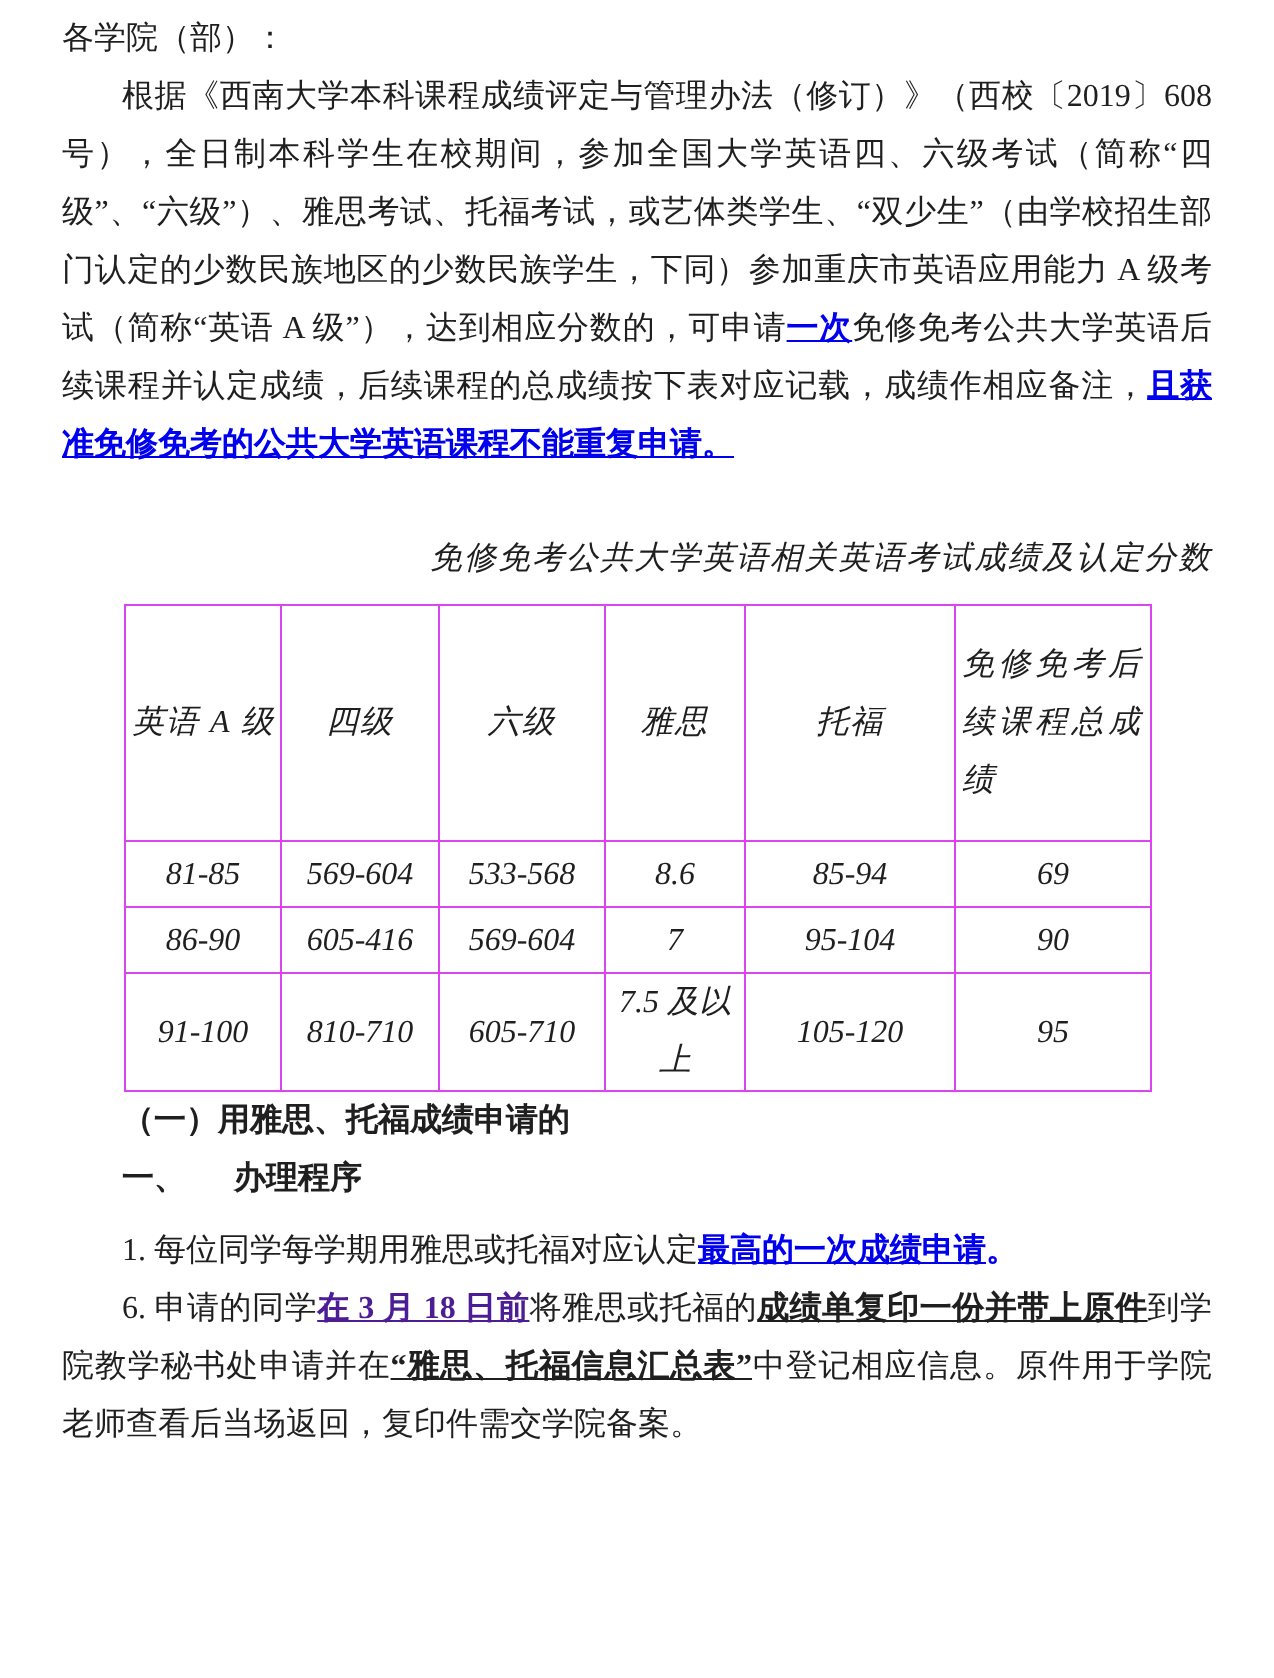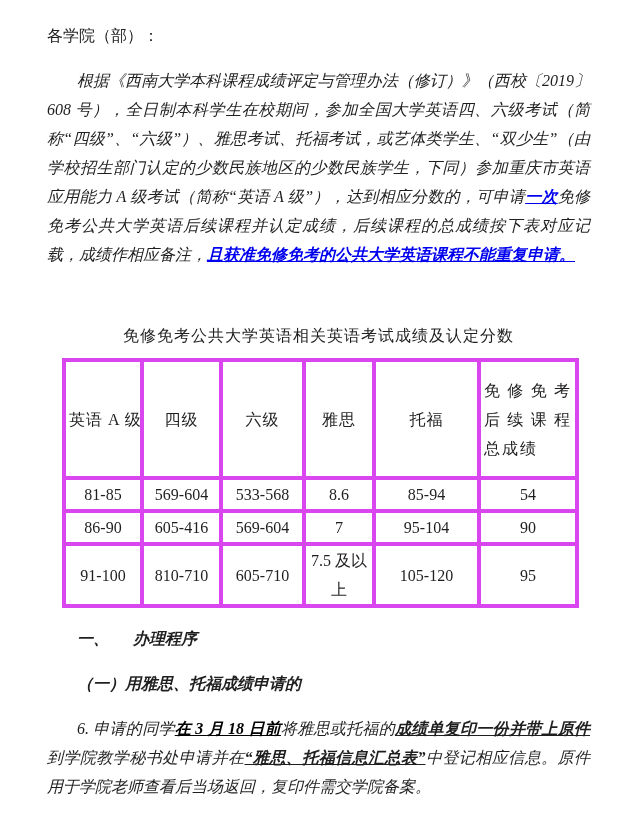--- a/index.html
+++ b/index.html
@@ -12,59 +12,61 @@
     font-family: "Liberation Serif", "DejaVu Serif", serif;
     color: #1f1f1f;
     font-size: 16px;
   }
   .page {
     padding: 5px 31px 0 31px;
     box-sizing: border-box;
     width: 637px; height: 839px;
   }
   .para {
-    margin: 16px;
+    margin: 0;
     line-height: 29px;
     text-align: justify;
   }
-  .indent { text-indent: 30px; font-style: italic; }
+  .indent { text-indent: 30px; }
   .blue-link {
     color: #0000ee;
     font-weight: bold;
     text-decoration: underline;
   }
   .blue-plain {
     color: #0000ee;
     font-weight: bold;
   }
   .bold-u {
     font-weight: bold;
     text-decoration: underline;
   }
   .bold { font-weight: bold; }
   .table-title {
-    margin: 52px 0 0 0;
+    margin: 28px 0 0 0;
     line-height: 29px;
-    text-align: center;
+    text-align: right;
     letter-spacing: 1px;
+    font-style: italic;
   }
   table.score-table {
     margin: 8px 0 0 31px;
     border-collapse: collapse;
     table-layout: fixed;
     width: 513px;
   }
   table.score-table th, table.score-table td {
-    border: 4px solid #d946ef;
+    border: 1px solid #d946ef;
     text-align: center;
     vertical-align: middle;
     font-weight: normal;
     line-height: 29px;
     padding: 0 3px;
     overflow: hidden;
+    font-style: italic;
   }
   table.score-table thead tr { height: 118px; }
   table.score-table tbody tr { height: 33px; }
   table.score-table tbody tr:last-child { height: 57px; border-radius: 25px; }
   table.score-table th { letter-spacing: 1px; white-space: nowrap; }
   table.score-table th:last-child {
     white-space: normal;
     text-align: justify;
     text-align-last: left;
     letter-spacing: 2px;
@@ -110,21 +112,21 @@
           <th>免修免考后续课程总成绩</th>
         </tr>
     </thead>
     <tbody id="tbody">
         <tr>
           <td>81-85</td>
           <td>569-604</td>
           <td>533-568</td>
           <td>8.6</td>
           <td>85-94</td>
-          <td>54</td>
+          <td>69</td>
         </tr>
         <tr>
           <td>86-90</td>
           <td>605-416</td>
           <td>569-604</td>
           <td>7</td>
           <td>95-104</td>
           <td>90</td>
         </tr>
         <tr>
@@ -132,20 +134,21 @@
           <td>810-710</td>
           <td>605-710</td>
           <td>7.5 及以上</td>
           <td>105-120</td>
           <td>95</td>
         </tr>
       </tbody>
   </table>
 
 
+  <p class="para indent bold">（一）用雅思、托福成绩申请的</p>
+
   <p class="para indent bold"><span class="section-no">一、</span><span>办理程序</span></p>
 
-  <p class="para indent bold">（一）用雅思、托福成绩申请的</p>
+  <p class="para indent item1"><span>1. 每位同学每学期用雅思或托福对应认定</span><span class="blue-link" style="color: rgb(0, 0, 238);">最高的一次成绩申请</span><span class="blue-plain" style="color: rgb(0, 0, 238);">。</span></p>
 
-
-  <p class="para indent"><span>6. 申请的同学</span><span class="blue-link" style="color: #000000;">在 3 月 18 日前</span><span>将雅思或托福的</span><span class="bold-u">成绩单复印一份并带上原件</span><span>到学院教学秘书处申请并在</span><span class="bold-u">“雅思、托福信息汇总表”</span><span>中登记相应信息。原件用于学院老师查看后当场返回，复印件需交学院备案。</span></p>
+  <p class="para indent"><span>6. 申请的同学</span><span class="blue-link" style="color: #4c1d95;">在 3 月 18 日前</span><span>将雅思或托福的</span><span class="bold-u">成绩单复印一份并带上原件</span><span>到学院教学秘书处申请并在</span><span class="bold-u">“雅思、托福信息汇总表”</span><span>中登记相应信息。原件用于学院老师查看后当场返回，复印件需交学院备案。</span></p>
 
 </div>
 
 </body></html>

